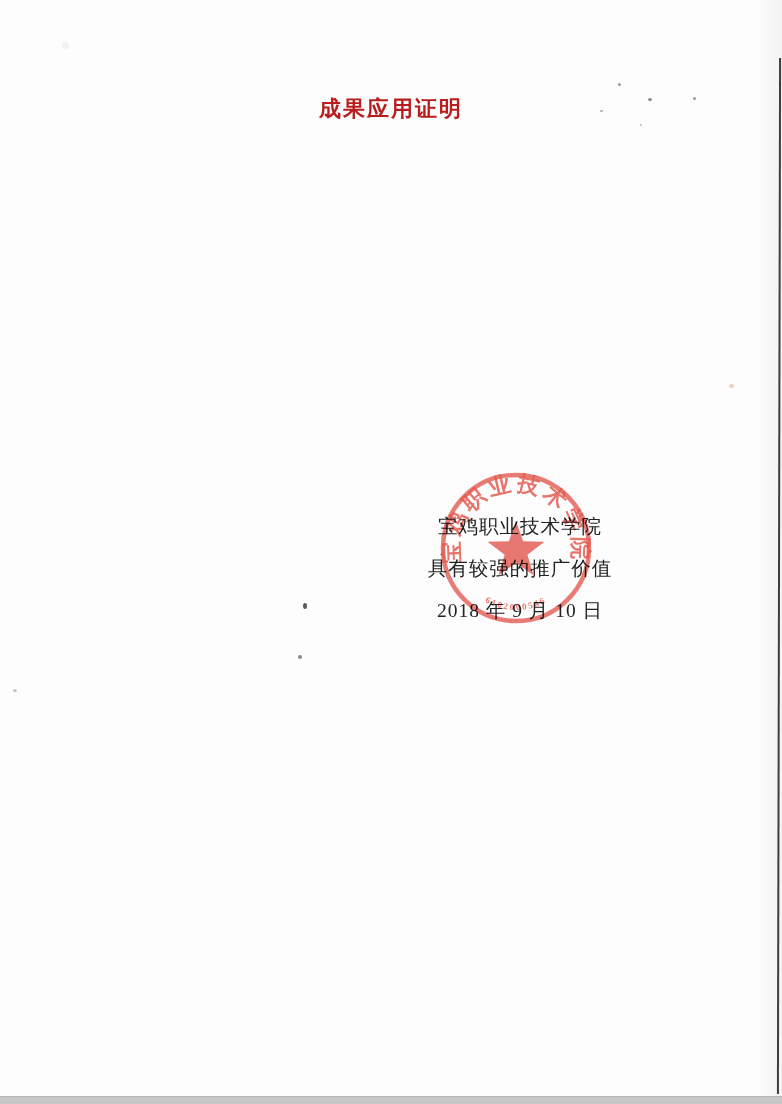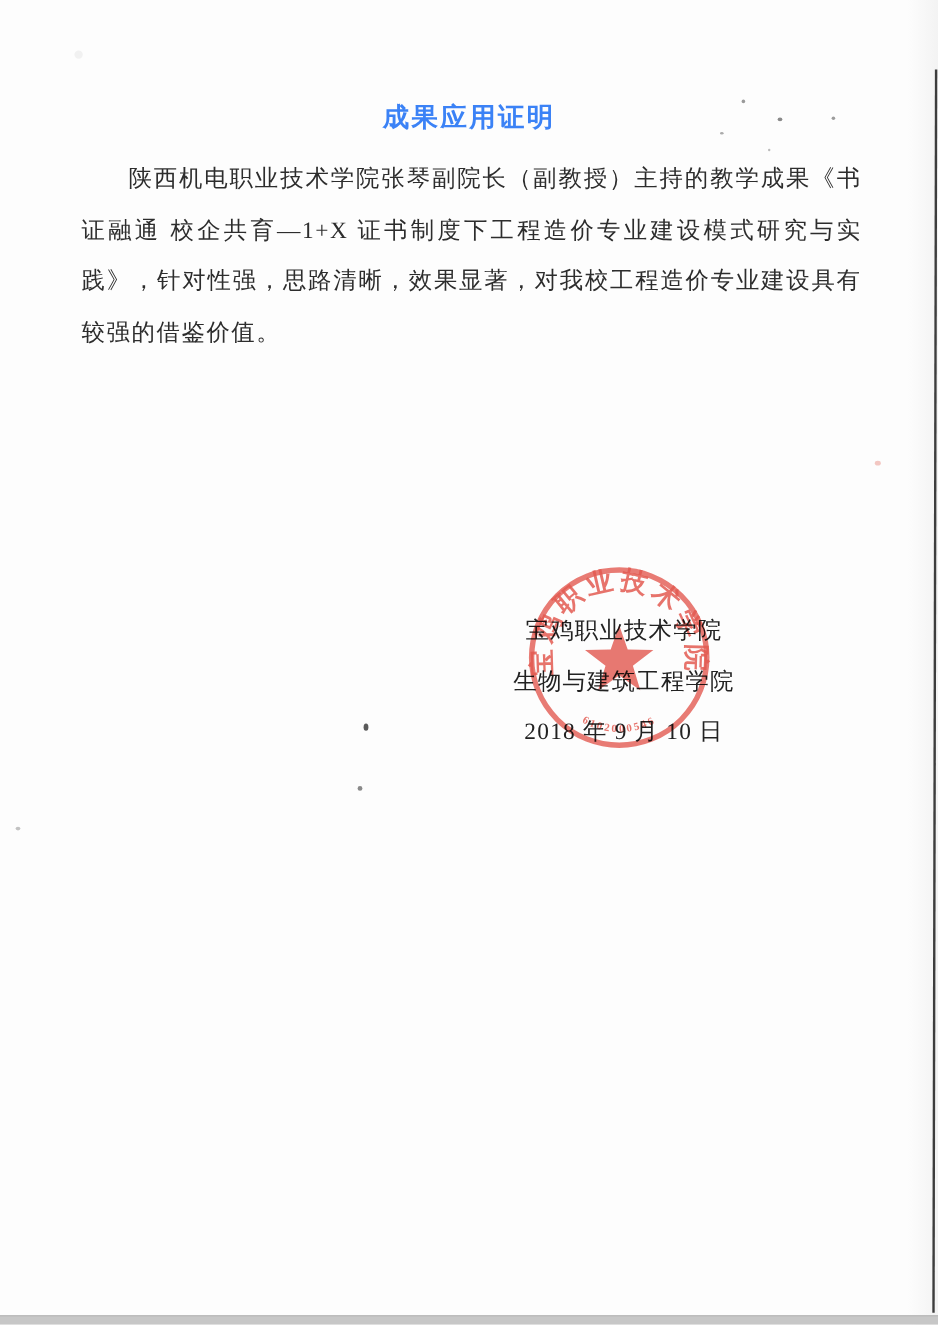--- a/index.html
+++ b/index.html
@@ -36,28 +36,28 @@
     width: 782px; height: 8px;
     background: #c7c7c7;
     border-top: 1px solid #b9b9b9;
   }
   .speck {
     position: absolute;
     border-radius: 50%;
   }
   
   .title {
-    margin: 0;
+    margin: 11px;
     padding-top: 84px;
     text-align: center;
     font-size: 22px;
     line-height: 28px;
     font-weight: 700;
     letter-spacing: 2px;
-    color: #3b82f6;
+    color: #b91c1c;
   }
   .body-para {
     margin: 0 64px 0 68px;
     font-size: 19.5px;
     line-height: 42.6px;
     letter-spacing: 1.3px;
     text-align: justify;
     text-indent: 2em;
     color: #2d2d2d;
   }
@@ -104,25 +104,24 @@
   <div class="speck" style="left:693px;top:97px;width:3px;height:3px;background:#9c9c9c;"></div>
   <div class="speck" style="left:640px;top:124px;width:2px;height:2px;background:#bbbbbb;"></div>
   <div class="speck" style="left:303px;top:603px;width:4px;height:6px;background:#5a5a5a;"></div>
   <div class="speck" style="left:298px;top:655px;width:4px;height:4px;background:#8a8a8a;"></div>
   <div class="speck" style="left:13px;top:689px;width:4px;height:3px;background:#c2c2c2;"></div>
   <div class="speck" style="left:729px;top:384px;width:5px;height:4px;background:#f3c7c2;"></div>
   <div class="speck" style="left:62px;top:42px;width:7px;height:7px;background:#f1f1f1;"></div>
 
   <h1 class="title">成果应用证明</h1>
 
-  <p class="body-para first">陕西机电职业技术学院张琴副院长（副教授）主持的教学成果《书证融通 校企共育—1+X 证书制度下工程造价专业建设模式研究与实践》，针对性强，思路清晰，效果显著，对我校工程造价专业建设具有较强的借鉴价值。</p>
 
   <div class="sig-block">
     <div>宝鸡职业技术学院</div>
-    <div>生物与建筑工程学院</div>
+    <div>具有较强的推广价值</div>
     <div>2018 年 9 月 10 日</div>
   </div>
 
   <svg class="seal" viewBox="0 0 190 190">
     <defs>
       <path id="sealArc" d="M 41.4 114.5 A 57 57 0 1 1 148.6 114.5" fill="none"></path>
       <path id="serialArc" d="M 47.5 134.9 A 62 62 0 0 0 142.5 134.9" fill="none"></path>
     </defs>
     <circle cx="95" cy="95" r="73" fill="none" stroke="#e1443a" stroke-opacity="0.8" stroke-width="4.5"></circle>
     <path d="M95,68 L102.1,88.3 L123.5,88.7 L106.4,101.7 L112.6,122.3 L95,110 L77.4,122.3 L83.6,101.7 L66.5,88.7 L87.9,88.3 Z" fill="#e1443a" fill-opacity="0.82"></path>

